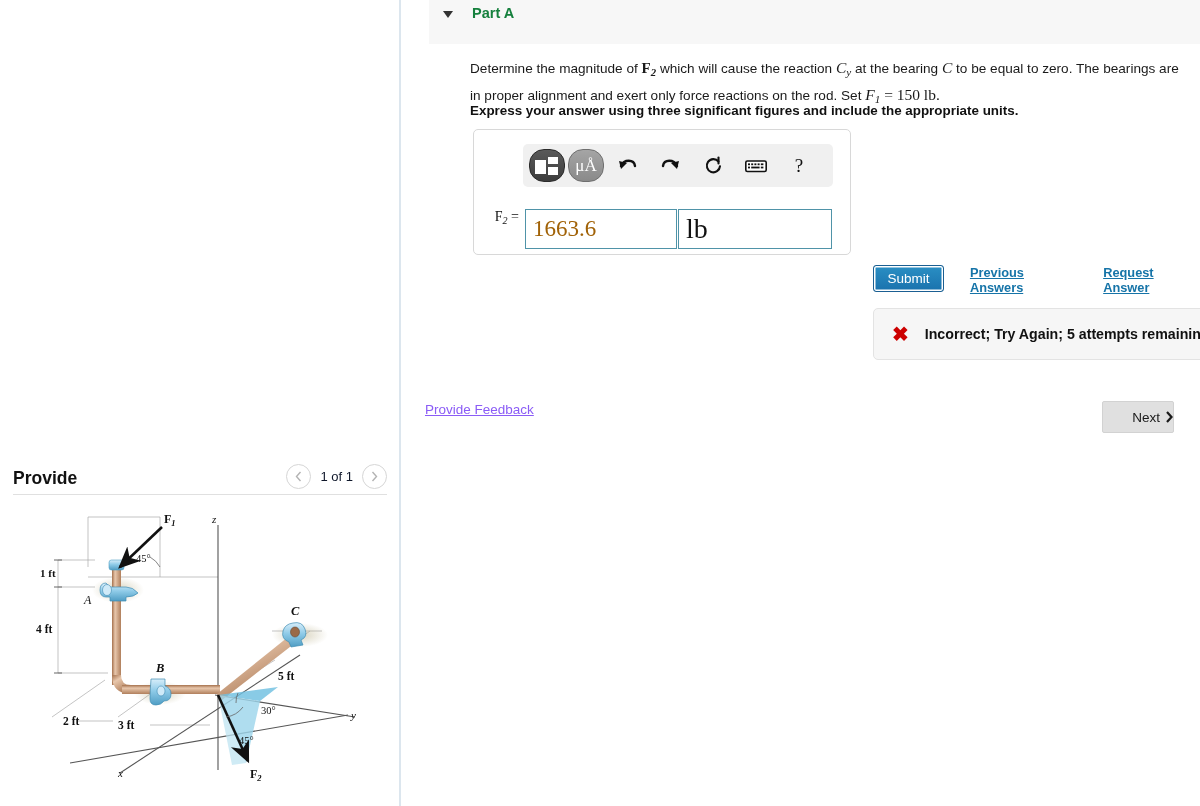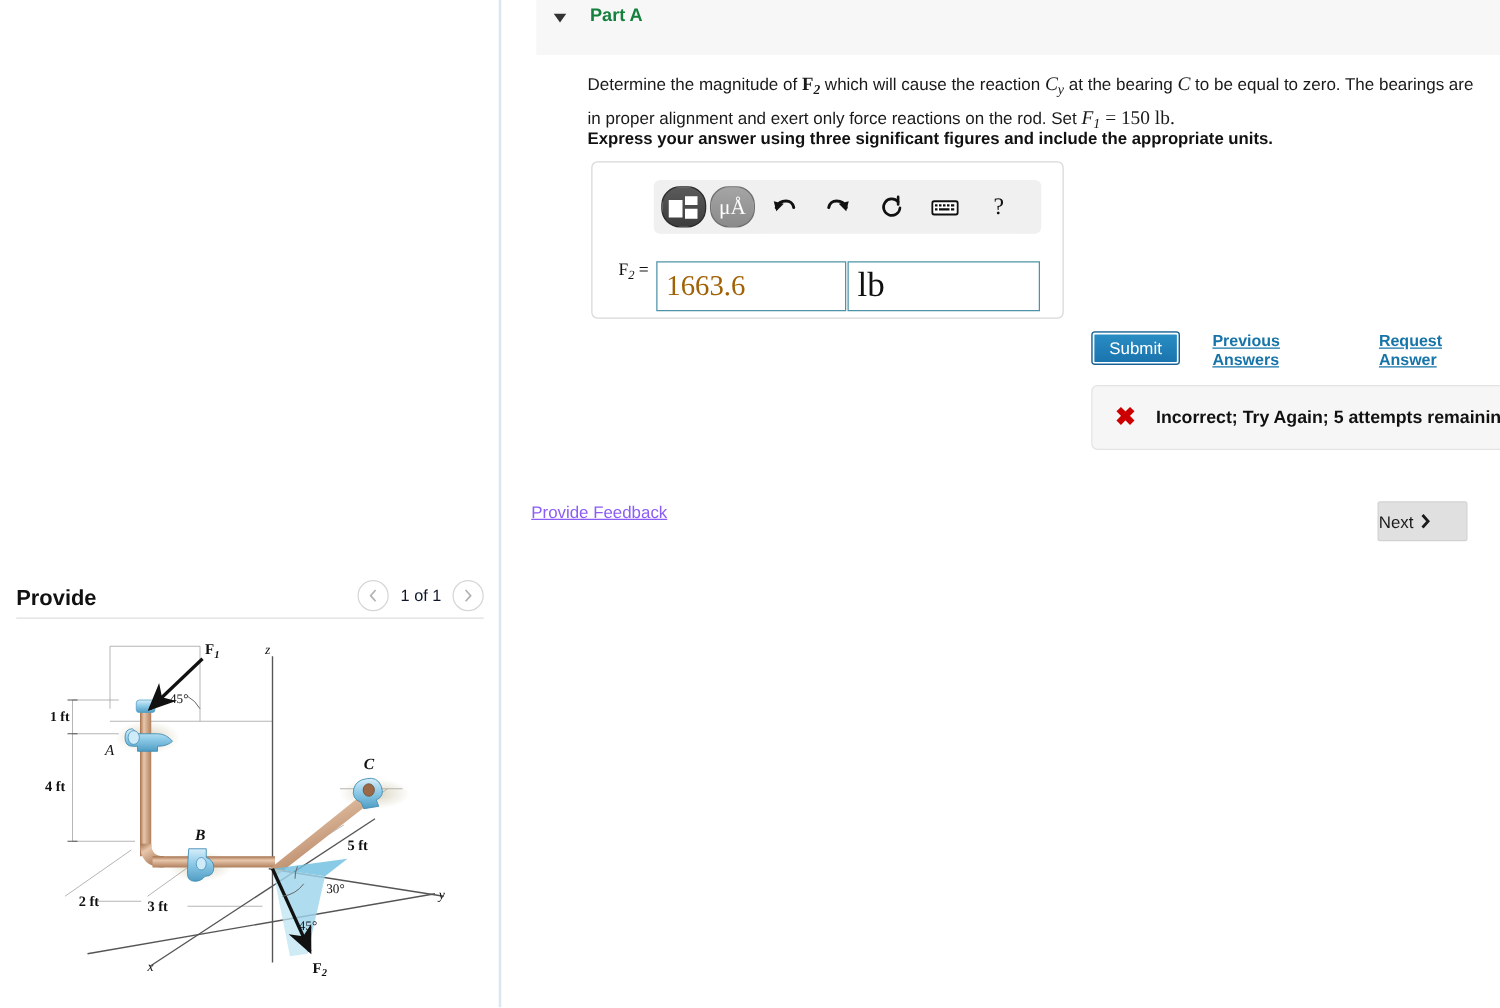--- a/index.html
+++ b/index.html
@@ -153,21 +153,21 @@
   .feedback-text { margin-left: 16px; font-size: 14.2px; font-weight: bold; color: #111; }
 
   .provide-feedback {
     position: absolute; left: 425px; top: 402px;
     color: #8b5cf6; font-size: 13.5px; text-decoration: underline; cursor: pointer;
   }
   .next-btn {
     position: absolute; left: 1102px; top: 401px;
     width: 72px; height: 32px;
     background: #e0e0e0; border: 1px solid #d2d2d2; border-radius: 2px;
-    display: flex; align-items: center; justify-content: flex-start; gap: 5px;
+    display: flex; align-items: center; justify-content: flex-end; gap: 5px;
     font-size: 13.5px; color: #1a1a1a; cursor: pointer;
   }
 </style>
 </head>
 <body>
 
 <div class="page">
 
   <div class="left-panel">
 

